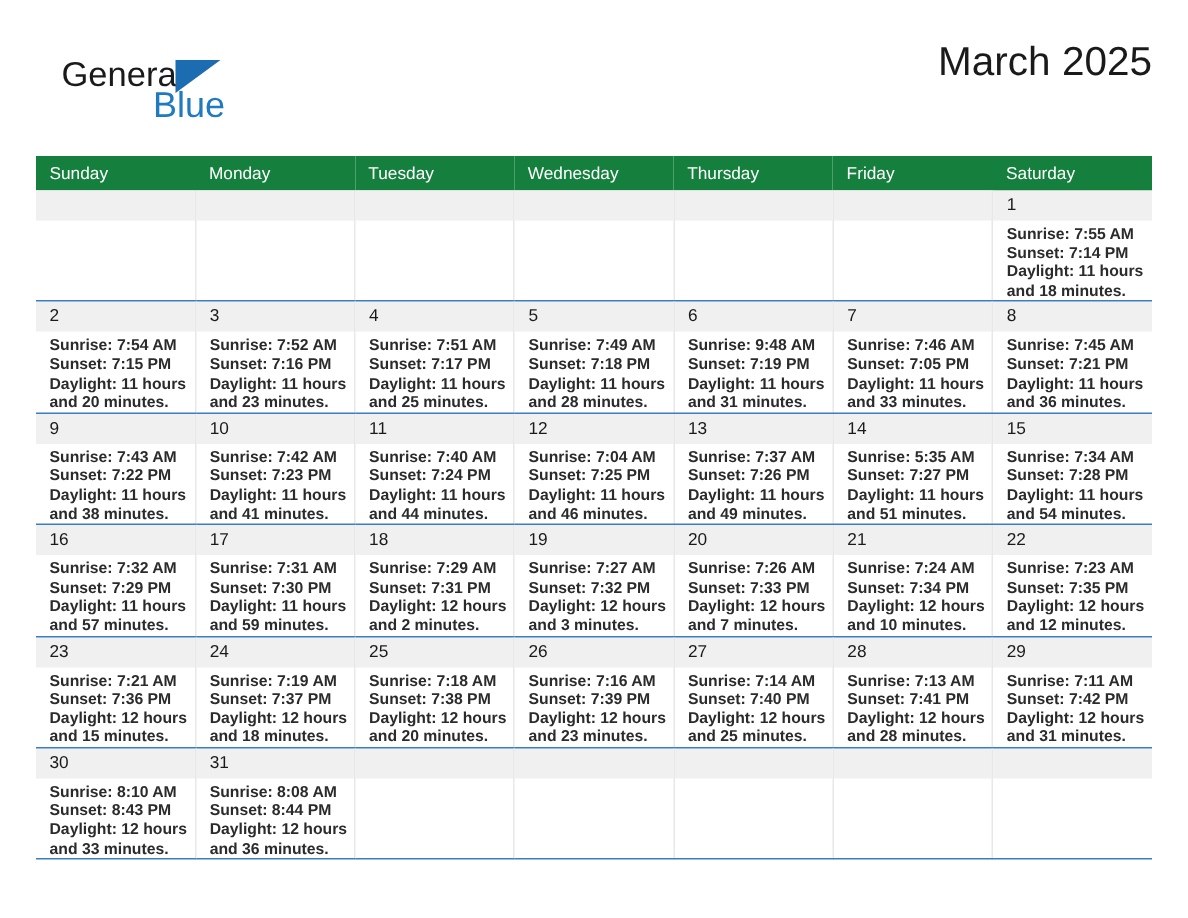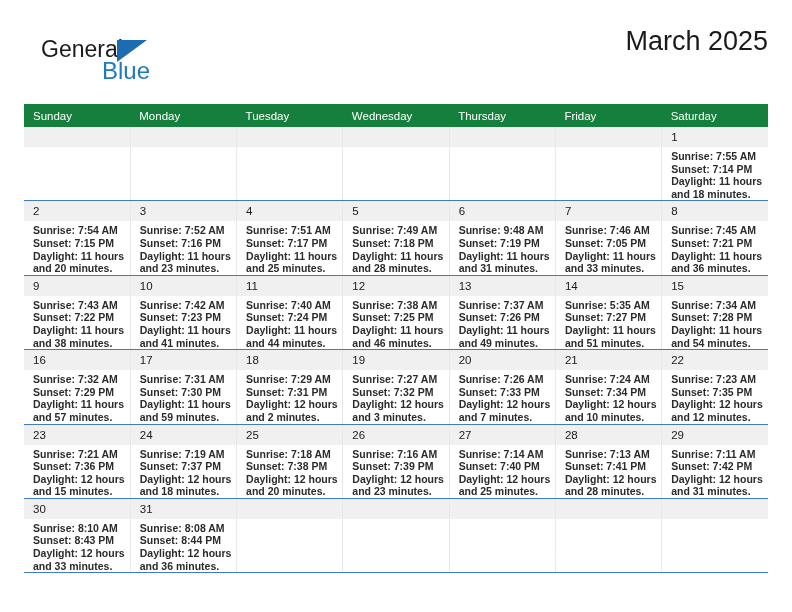--- a/index.html
+++ b/index.html
@@ -294,21 +294,21 @@
             <div class="info">
               <div>Sunrise: 7:40 AM</div>
               <div>Sunset: 7:24 PM</div>
               <div>Daylight: 11 hours</div>
               <div>and 44 minutes.</div>
             </div>
           </td>
           <td>
             <div class="daynum">12</div>
             <div class="info">
-              <div>Sunrise: 7:38 AM</div>
+              <div>Sunrise: 7:04 AM</div>
               <div>Sunset: 7:25 PM</div>
               <div>Daylight: 11 hours</div>
               <div>and 46 minutes.</div>
             </div>
           </td>
           <td>
             <div class="daynum">13</div>
             <div class="info">
               <div>Sunrise: 7:37 AM</div>
               <div>Sunset: 7:26 PM</div>

